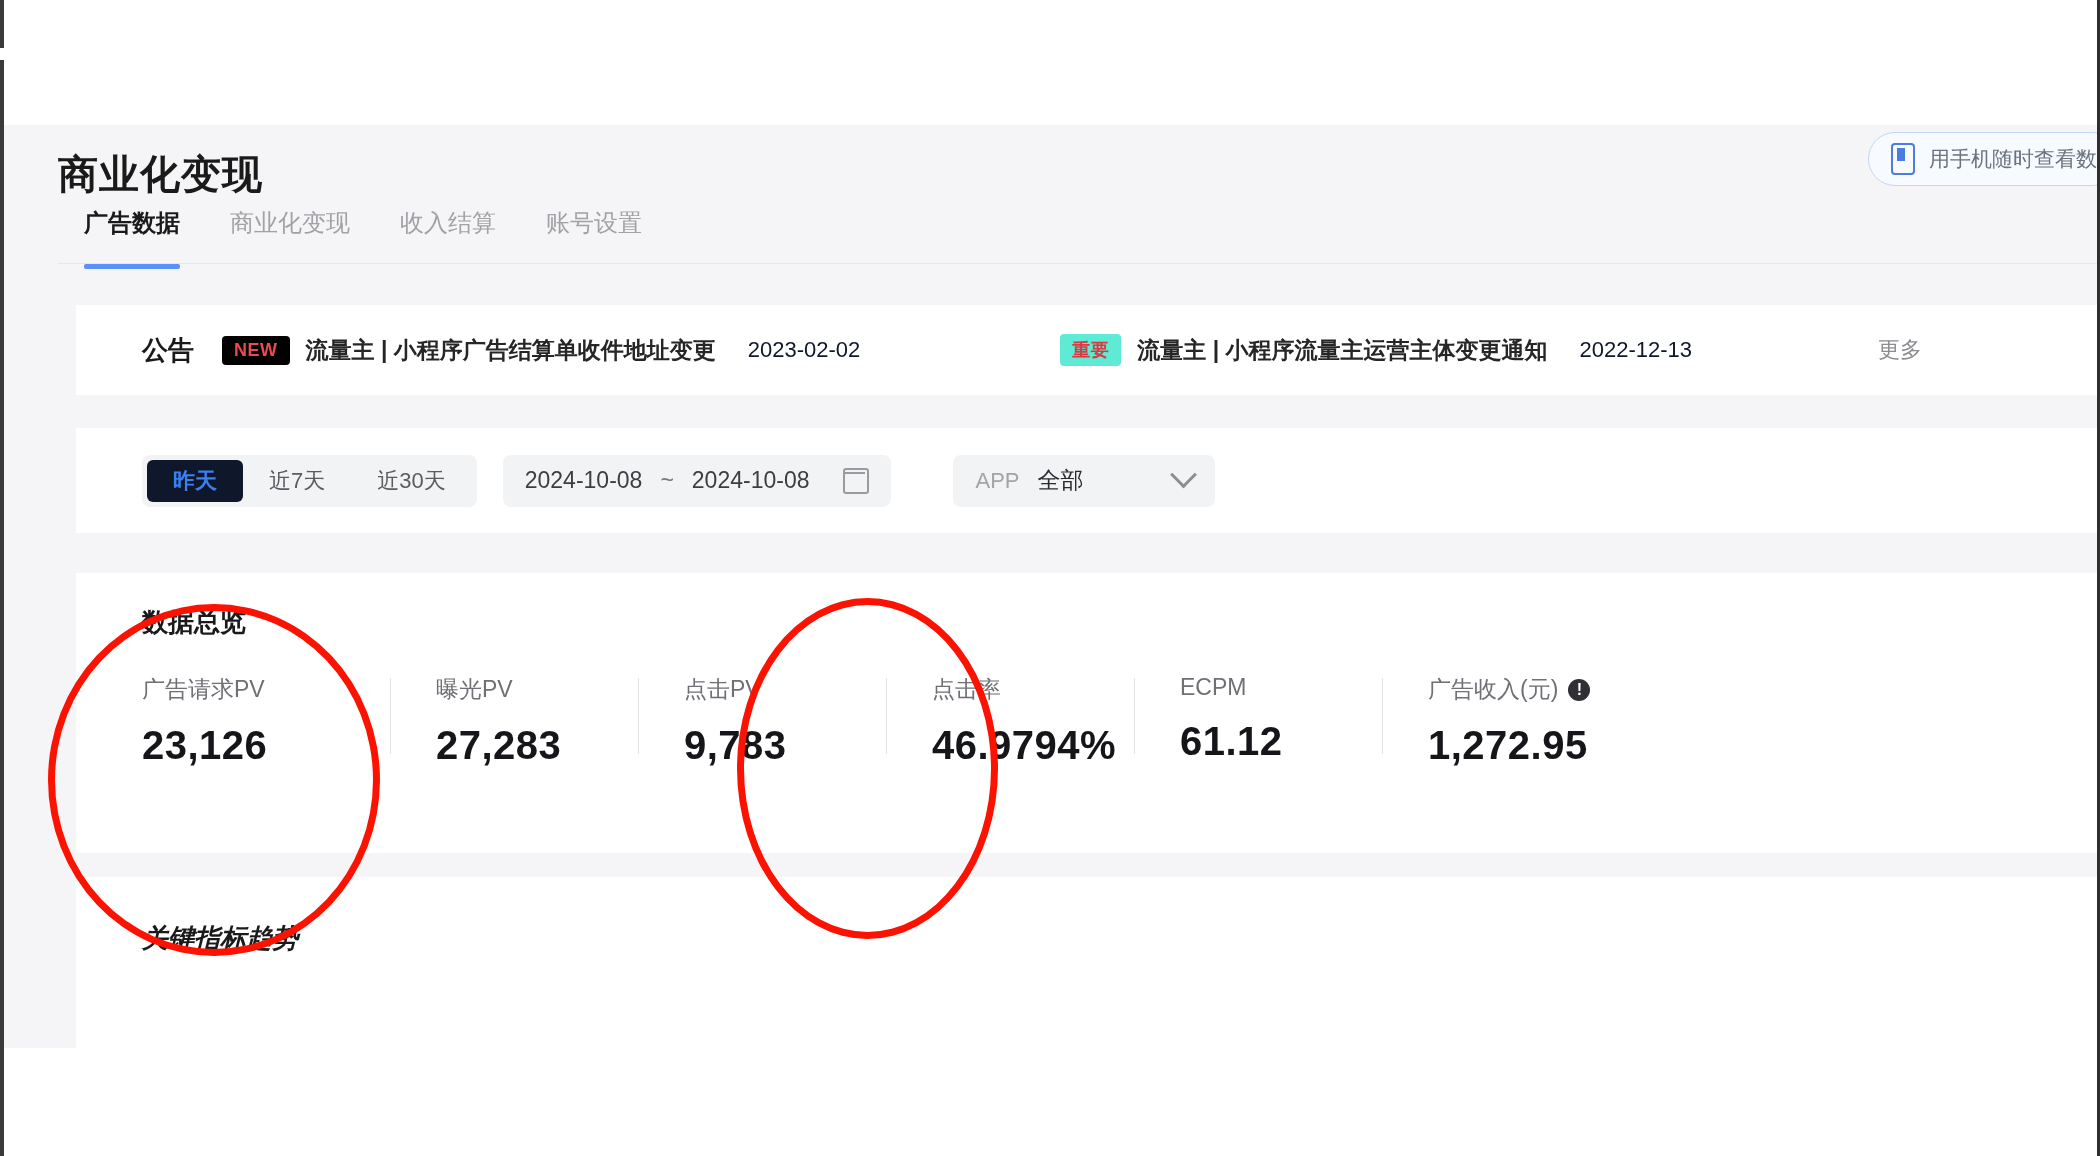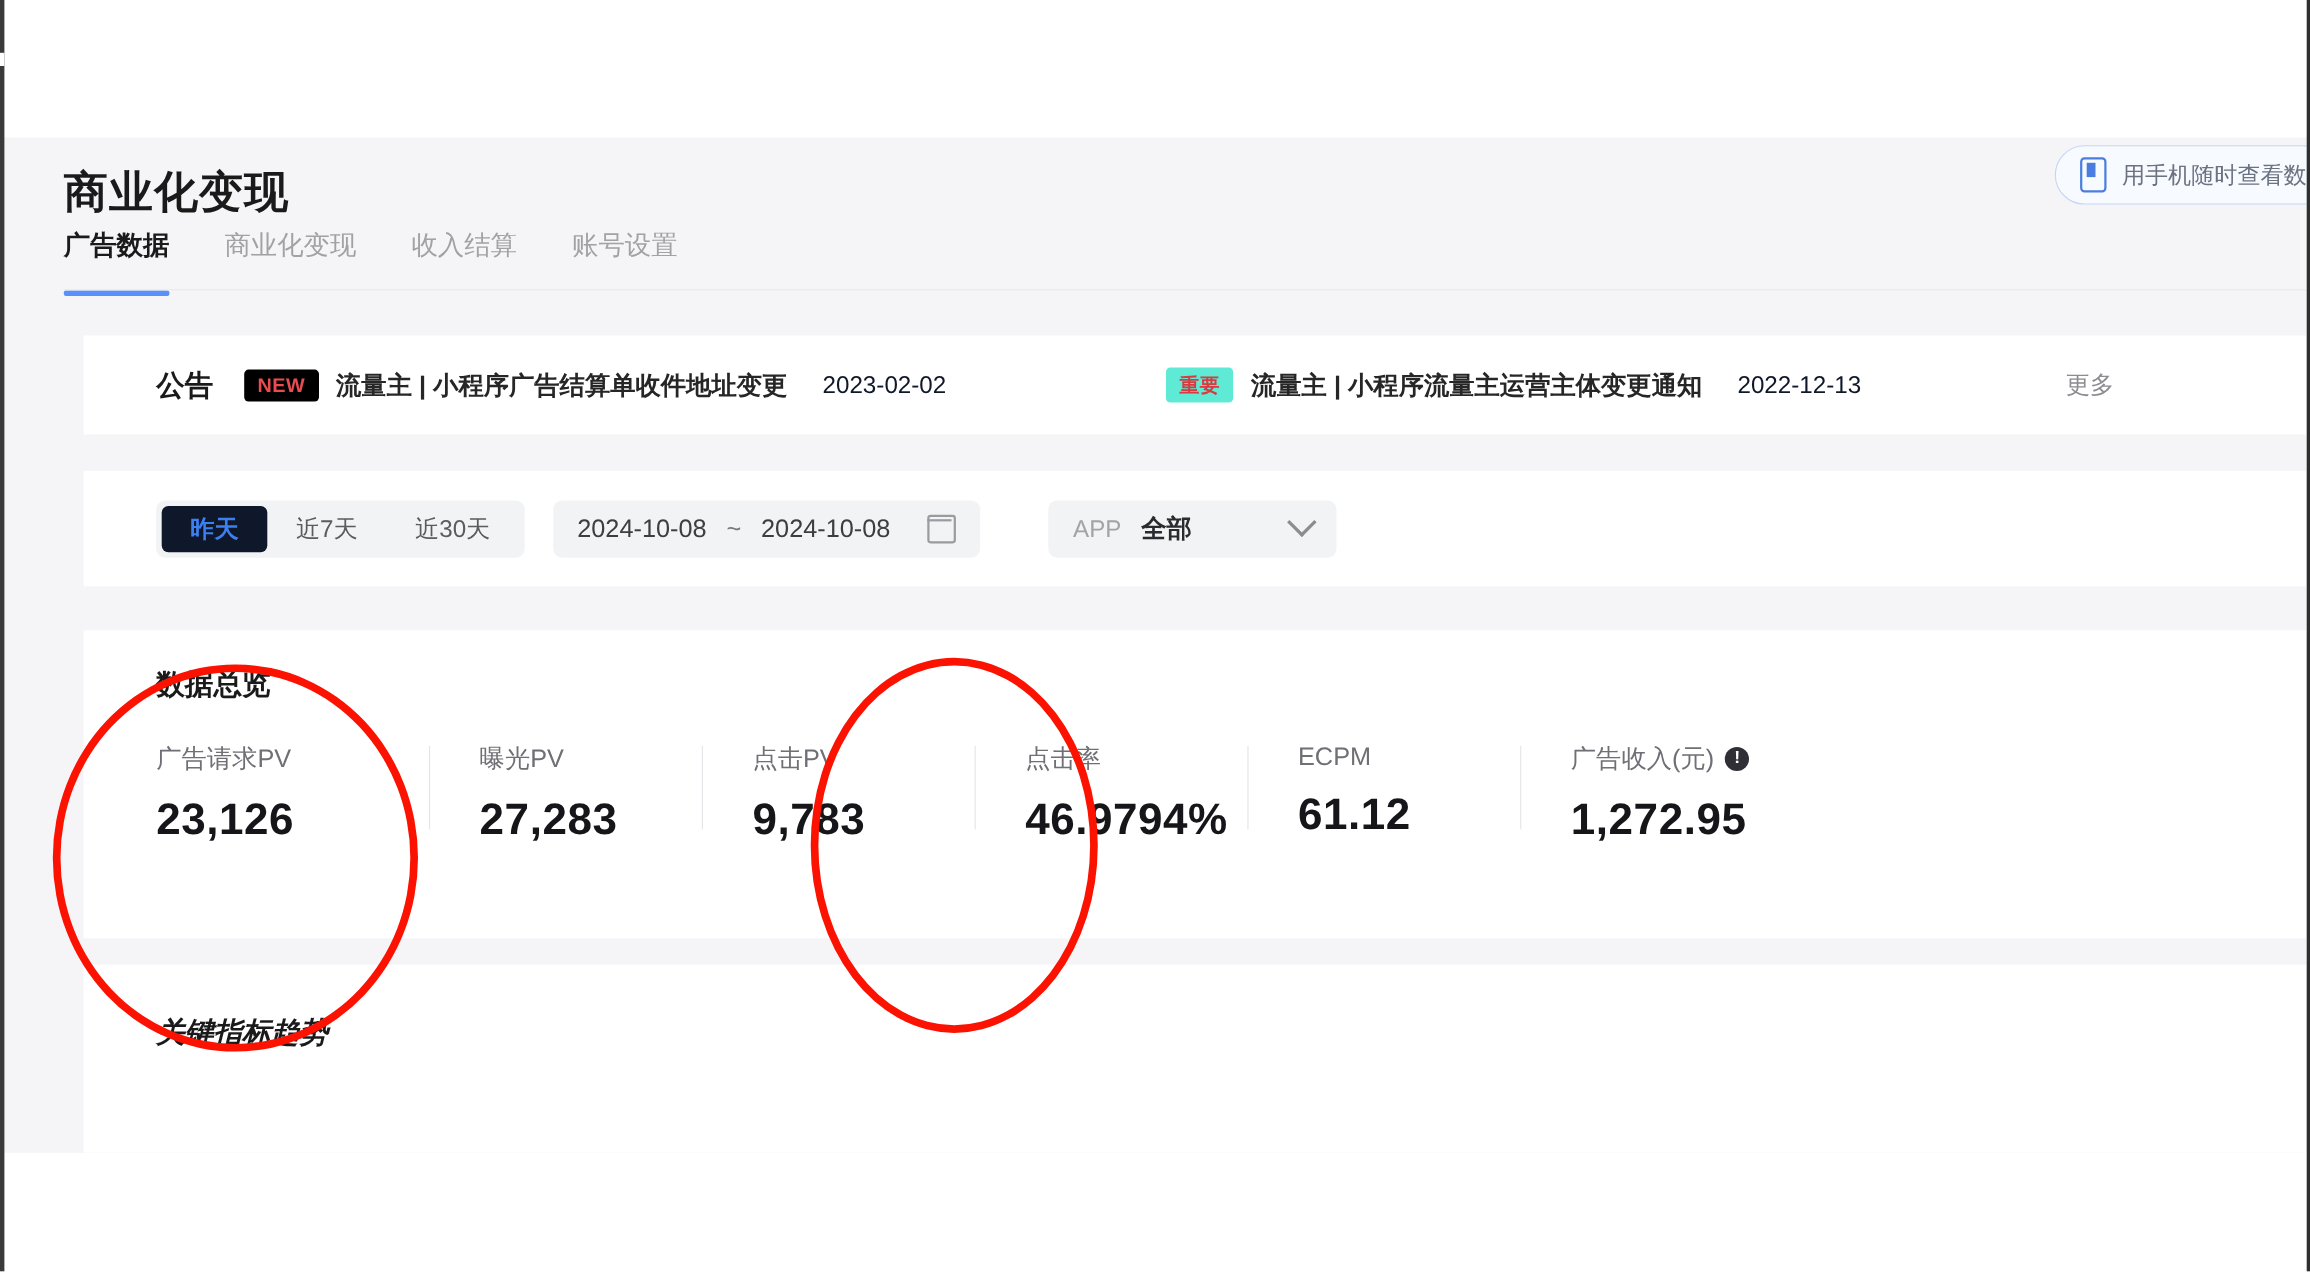--- a/index.html
+++ b/index.html
@@ -105,21 +105,21 @@
 
   
   .tabs {
     position: absolute;
     left: 0;
     top: 82px;
     width: 1729px;
     height: 58px;
     display: flex;
     align-items: flex-start;
-    padding-left: 54px;
+    padding-left: 80px;
     box-sizing: border-box;
   }
   .tab {
     font-size: 24px;
     color: #a1a1a6;
     margin-right: 50px;
     position: relative;
     padding-bottom: 30px;
     white-space: nowrap;
   }
@@ -288,21 +288,21 @@
     min-width: 262px;
   }
   .appselect-label {
     font-size: 22px;
     color: #a3a3a8;
     margin-right: 18px;
   }
   .appselect-value {
     font-size: 23px;
     color: #2a2a2f;
-    font-weight: bold;
+    font-weight: normal;
   }
   .chev {
     margin-left: auto;
     width: 16px; height: 16px;
     border-right: 3px solid #8c8c91;
     border-bottom: 3px solid #8c8c91;
     transform: rotate(45deg) translate(-4px,-4px);
   }
 
   

